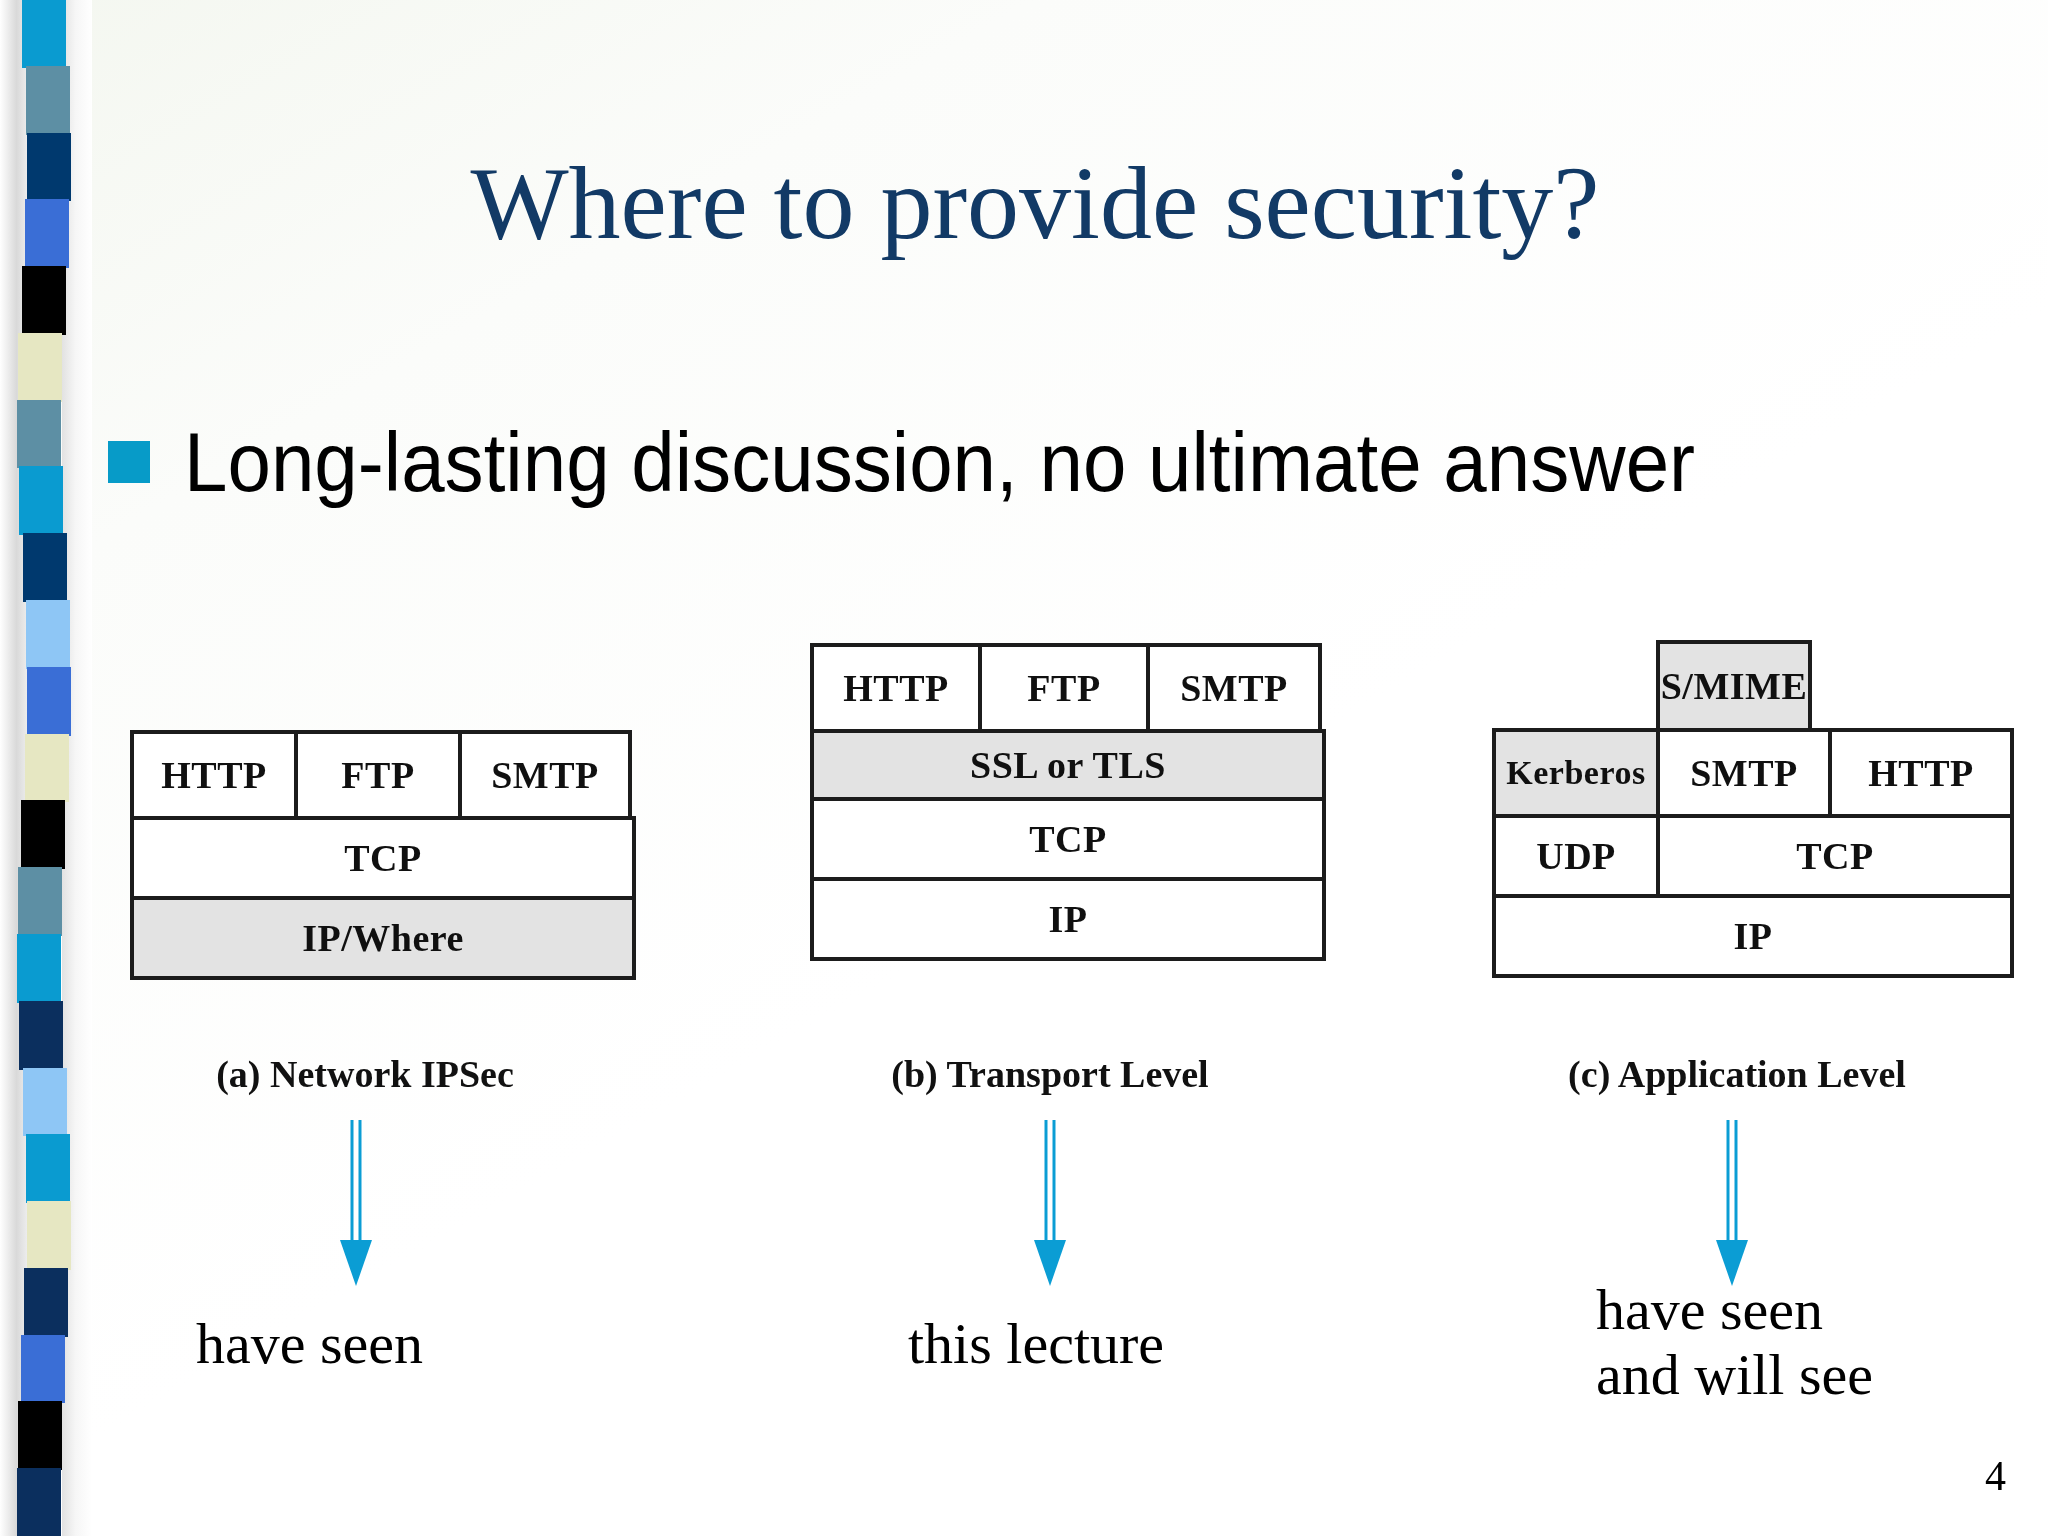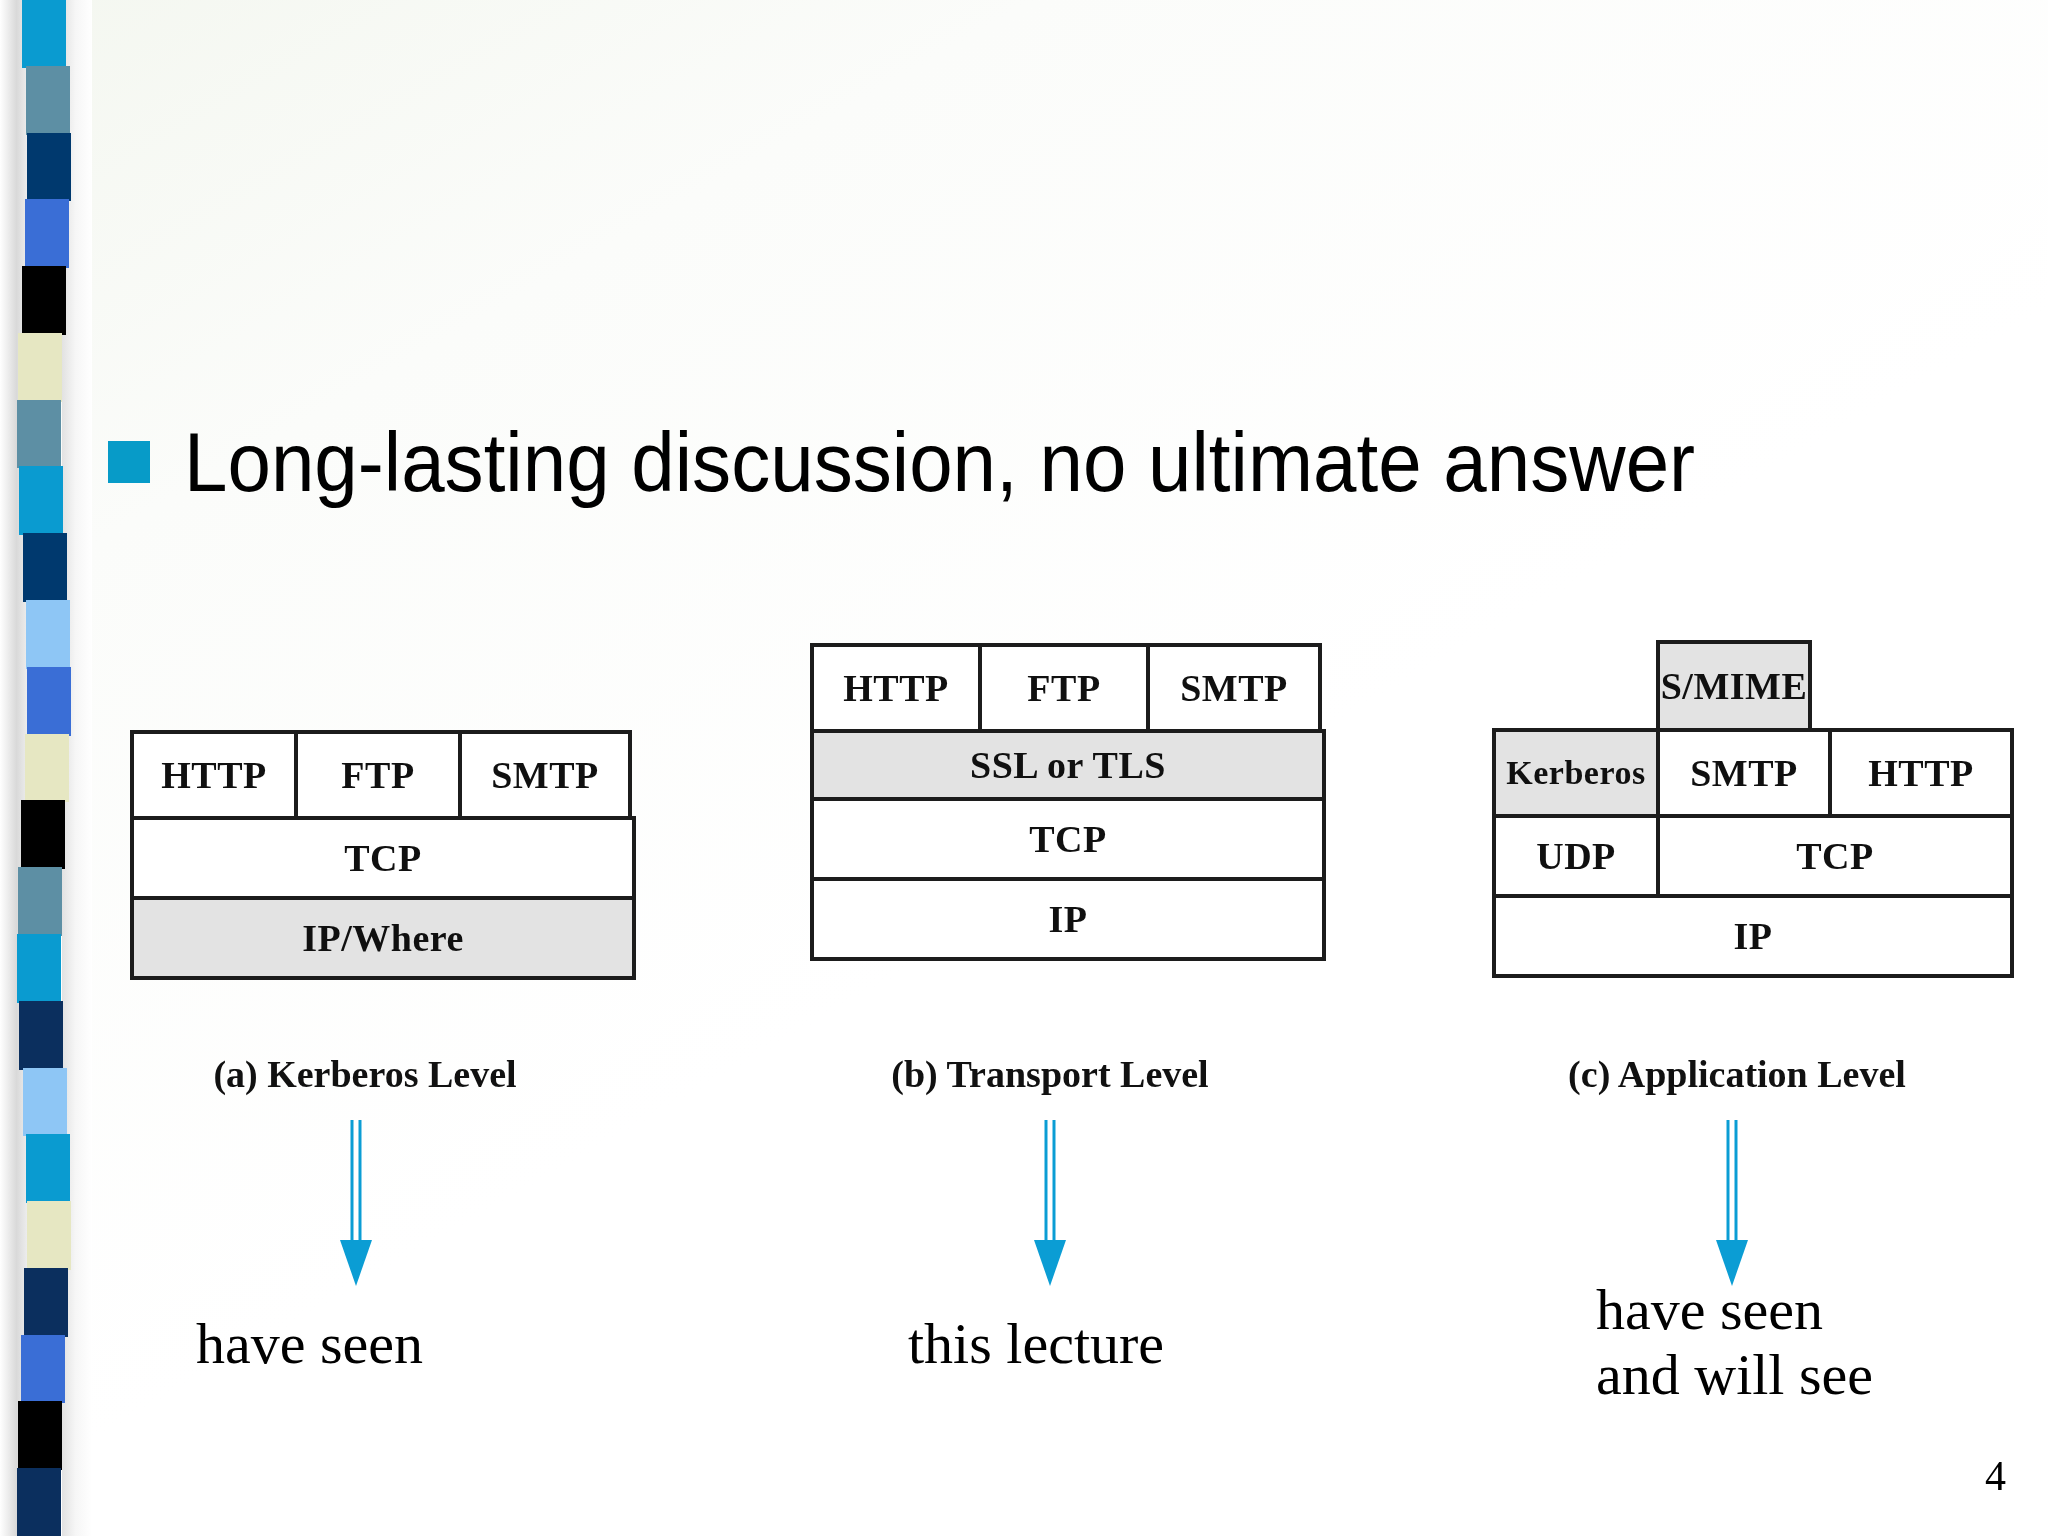--- a/index.html
+++ b/index.html
@@ -170,40 +170,41 @@
         <div class="stripe-seg" style="top: 1067.52px; height: 68.7826px; background: rgb(142, 198, 245); left: 23.1575px;"></div>
         <div class="stripe-seg" style="top: 1134.3px; height: 68.7826px; background: rgb(10, 155, 208); left: 26.2958px;"></div>
         <div class="stripe-seg" style="top: 1201.09px; height: 68.7826px; background: rgb(230, 231, 194); left: 26.8283px;"></div>
         <div class="stripe-seg" style="top: 1267.87px; height: 68.7826px; background: rgb(11, 47, 94); left: 24.432px;"></div>
         <div class="stripe-seg" style="top: 1334.65px; height: 68.7826px; background: rgb(58, 110, 214); left: 20.5605px;"></div>
         <div class="stripe-seg" style="top: 1401.43px; height: 68.7826px; background: rgb(0, 0, 0); left: 17.5622px;"></div>
         <div class="stripe-seg" style="top: 1468.22px; height: 68.7826px; background: rgb(11, 47, 94); left: 17.2558px;"></div>
       </div>
   </div>
 
+  <div id="slide-title" style="color: rgb(18, 58, 102);">Where to provide security?</div>
 
   <div id="bullet-row">
     <div id="bullet-marker" style="background: rgb(7, 155, 200);"></div>
     <div id="bullet-text">Long-lasting discussion, no ultimate answer</div>
   </div>
 
   <div class="stack" id="stack-a" style="left:110px; top:730px; width:510px;">
     <div class="stk-row">
       <div class="cell" style="width:168px;height:90px;">HTTP</div>
       <div class="cell" style="width:168px;height:90px;margin-left:-4px;">FTP</div>
       <div class="cell" style="width:174px;height:90px;margin-left:-4px;">SMTP</div>
     </div>
     <div class="stk-row" style="margin-top:-4px;">
       <div class="cell" style="width:506px;height:84px;">TCP</div>
     </div>
     <div class="stk-row" style="margin-top:-4px;">
       <div class="cell shaded" style="width: 506px; height: 84px; background: rgb(227, 227, 227);">IP/Where</div>
     </div>
   </div>
-  <div class="caption" style="left:110px; top:1052px; width:510px;">(a) Kerberos Level</div>
+  <div class="caption" style="left:110px; top:1052px; width:510px;">(a) Network IPSec</div>
 
   <div class="stack" id="stack-b" style="left:790px; top:643px; width:520px;">
     <div class="stk-row">
       <div class="cell" style="width:172px;height:90px;">HTTP</div>
       <div class="cell" style="width:172px;height:90px;margin-left:-4px;">FTP</div>
       <div class="cell" style="width:176px;height:90px;margin-left:-4px;">SMTP</div>
     </div>
     <div class="stk-row" style="margin-top:-4px;">
       <div class="cell shaded" style="width: 516px; height: 72px; background: rgb(227, 227, 227);">SSL or TLS</div>
     </div>

